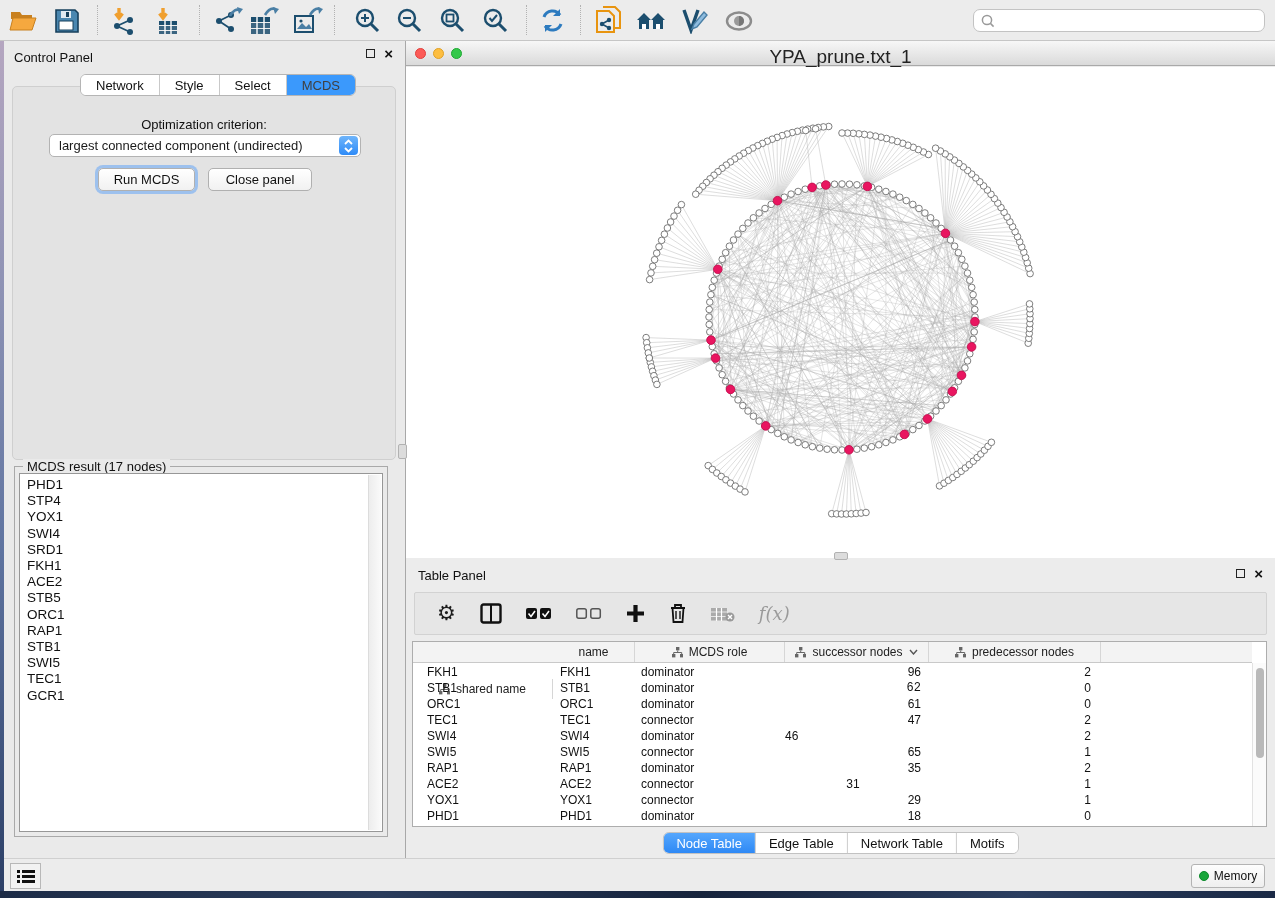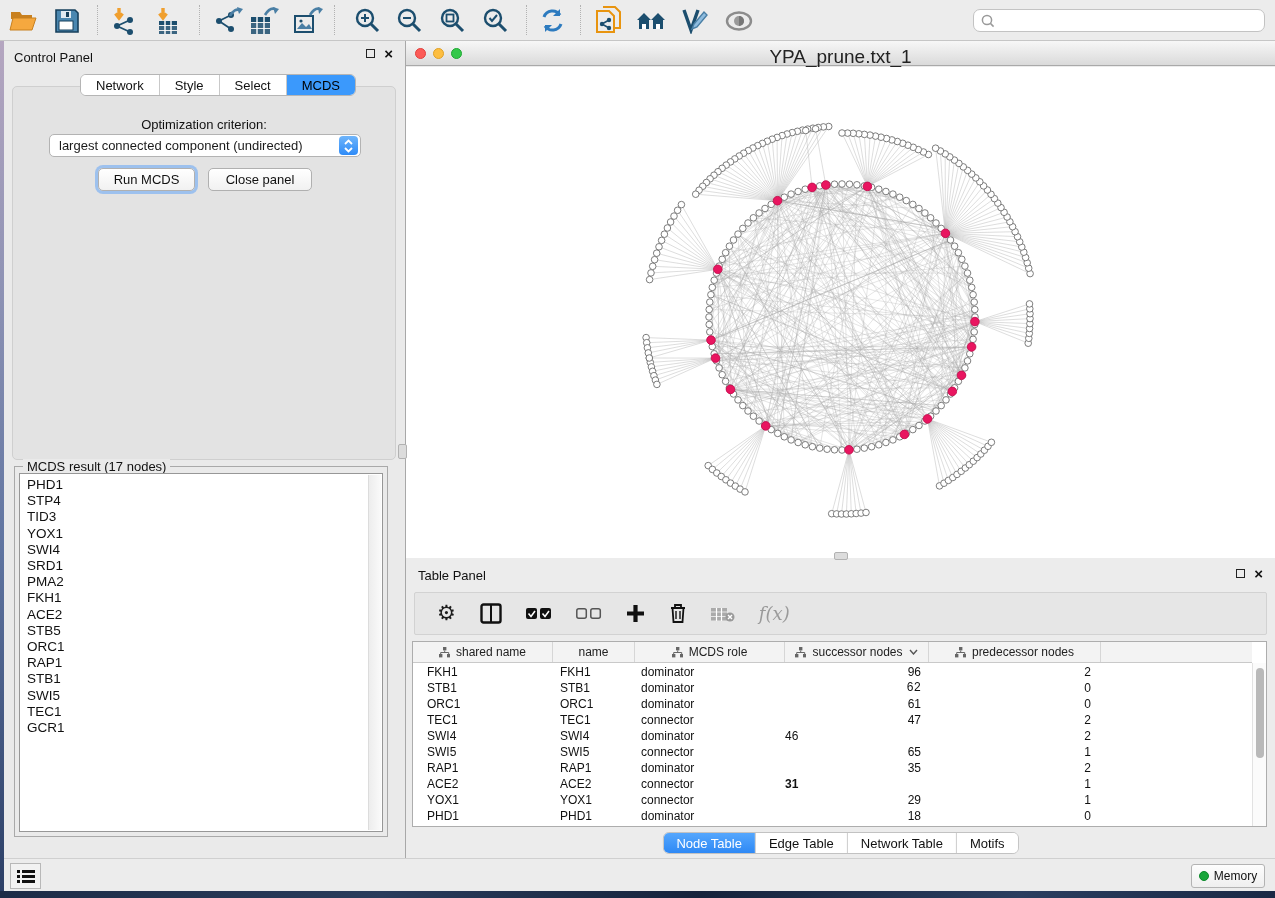--- a/index.html
+++ b/index.html
@@ -25,21 +25,21 @@
   #control-panel .panel-title { position:absolute; left:10px; top:9px; }
   .win-btns { position:absolute; display:flex; gap:9px; align-items:center; }
   #control-panel .win-btns { right:12px; top:8px; }
   .wb-square { width:9px; height:9px; border:1.6px solid #222; display:inline-block; }
   .wb-close  { font-size:15px; font-weight:700; color:#111; line-height:9px; }
 
   #cp-tabs { position:absolute; left:76px; top:33px; height:22px; display:flex; z-index:3;
     border:1px solid #b5b5b5; border-radius:6px; overflow:hidden; background:#fff; }
   .cp-tab { display:flex; align-items:center; justify-content:center; font-size:13px; padding:0 15px; background:#fff; border-right:1px solid #c9c9c9; color:#111; }
   .cp-tab:last-child { border-right:none; }
-  .cp-tab.active { background:#3b99fc; color:#000000; }
+  .cp-tab.active { background:#3b99fc; color:#404040; }
 
   #cp-inner { position:absolute; left:8px; top:45px; width:384px; height:374px; background:#e3e3e3; border:1px solid #cfcfcf; border-radius:5px; }
   #opt-label { position:absolute; width:100%; text-align:center; top:30px; font-size:13px; color:#111; }
   #opt-select { position:absolute; left:36px; top:47px; width:312px; height:23px; background:#fff; border:1px solid #b3b3b3; border-radius:5px; display:flex; align-items:center; }
   #opt-select .sel-text { flex:1; font-size:13px; padding-left:9px; white-space:nowrap; }
   #opt-select .sel-step { width:19px; height:19px; margin-right:2px; border-radius:4px; background:linear-gradient(#6fb5fb,#2e8bf7); display:flex; flex-direction:column; align-items:center; justify-content:center; gap:1px; }
   .cp-btn { position:absolute; top:81px; height:23px; background:linear-gradient(#ffffff,#f1f1f1); border:1px solid #b0b0b0; border-radius:5px; font-size:13px; font-family:"Liberation Sans",sans-serif; color:#111; display:flex; align-items:center; justify-content:center; }
   #run-btn { left:85px; width:97px; box-shadow:0 0 0 3px rgba(110,170,245,.6); }
   #close-btn { left:195px; width:104px; }
 
@@ -269,25 +269,23 @@
     </div>
     <div class="cp-btn" id="run-btn">Run MCDS</div>
     <div class="cp-btn" id="close-btn">Close panel</div>
   </div>
   <div id="mcds-box">
     <div id="mcds-legend">MCDS result (17 nodes)</div>
     <div id="mcds-list">
       <div id="mcds-items">
           <div>PHD1</div>
           <div>STP4</div>
-          <div>TID3</div>
           <div>YOX1</div>
           <div>SWI4</div>
           <div>SRD1</div>
-          <div>PMA2</div>
           <div>FKH1</div>
           <div>ACE2</div>
           <div>STB5</div>
           <div>ORC1</div>
           <div>RAP1</div>
           <div>STB1</div>
           <div>SWI5</div>
           <div>TEC1</div>
           <div>GCR1</div>
         </div>
@@ -1167,21 +1165,21 @@
             <path d="M5.5 2v13M10.5 2v13"></path>
           </g>
           <circle cx="19" cy="11" r="4.5" fill="#9a9a9a"></circle>
           <path d="M17 9l4 4M21 9l-4 4" stroke="#fff" stroke-width="1.4"></path>
         </svg>
     </span>
     <span class="tpt-icon" id="fx-label">f(x)</span>
   </div>
   <div id="table-wrap">
     <div id="table-header">
-        <div class="th-cell" style="width: 140px;">
+        <div class="th-cell" style="width: 140px; margin-top: 37px;">
           <svg width="11" height="11">
             <rect x="4" y="0" width="3.4" height="3.4" fill="#666"></rect>
             <rect x="0" y="7" width="3.4" height="3.4" fill="#666"></rect>
             <rect x="8" y="7" width="3.4" height="3.4" fill="#666"></rect>
             <path d="M5.7 3.5v2M1.7 7v-1.5h8v1.5" stroke="#666" fill="none"></path>
           </svg>
           <span>shared name</span>
         </div>
         <div class="th-cell" style="width: 82px;">
           <span>name</span>
@@ -1264,21 +1262,21 @@
           <div class="t-cell" style="width: 140px; text-align: left; padding-left: 14px;">RAP1</div>
           <div class="t-cell" style="width: 82px; text-align: left; padding-left: 7px;">RAP1</div>
           <div class="t-cell" style="width: 150px; text-align: left; padding-left: 6px;">dominator</div>
           <div class="t-cell" style="width: 144px; text-align: right; padding-right: 8px;">35</div>
           <div class="t-cell" style="width: 172px; text-align: right; padding-right: 10px;">2</div>
         </div>
         <div class="t-row">
           <div class="t-cell" style="width: 140px; text-align: left; padding-left: 14px;">ACE2</div>
           <div class="t-cell" style="width: 82px; text-align: left; padding-left: 7px;">ACE2</div>
           <div class="t-cell" style="width: 150px; text-align: left; padding-left: 6px;">connector</div>
-          <div class="t-cell" style="width: 144px; text-align: left; padding-right: 8px; font-weight: bold;">31</div>
+          <div class="t-cell" style="width: 144px; text-align: center; padding-right: 8px;">31</div>
           <div class="t-cell" style="width: 172px; text-align: right; padding-right: 10px;">1</div>
         </div>
         <div class="t-row">
           <div class="t-cell" style="width: 140px; text-align: left; padding-left: 14px;">YOX1</div>
           <div class="t-cell" style="width: 82px; text-align: left; padding-left: 7px;">YOX1</div>
           <div class="t-cell" style="width: 150px; text-align: left; padding-left: 6px;">connector</div>
           <div class="t-cell" style="width: 144px; text-align: right; padding-right: 8px;">29</div>
           <div class="t-cell" style="width: 172px; text-align: right; padding-right: 10px;">1</div>
         </div>
         <div class="t-row">

